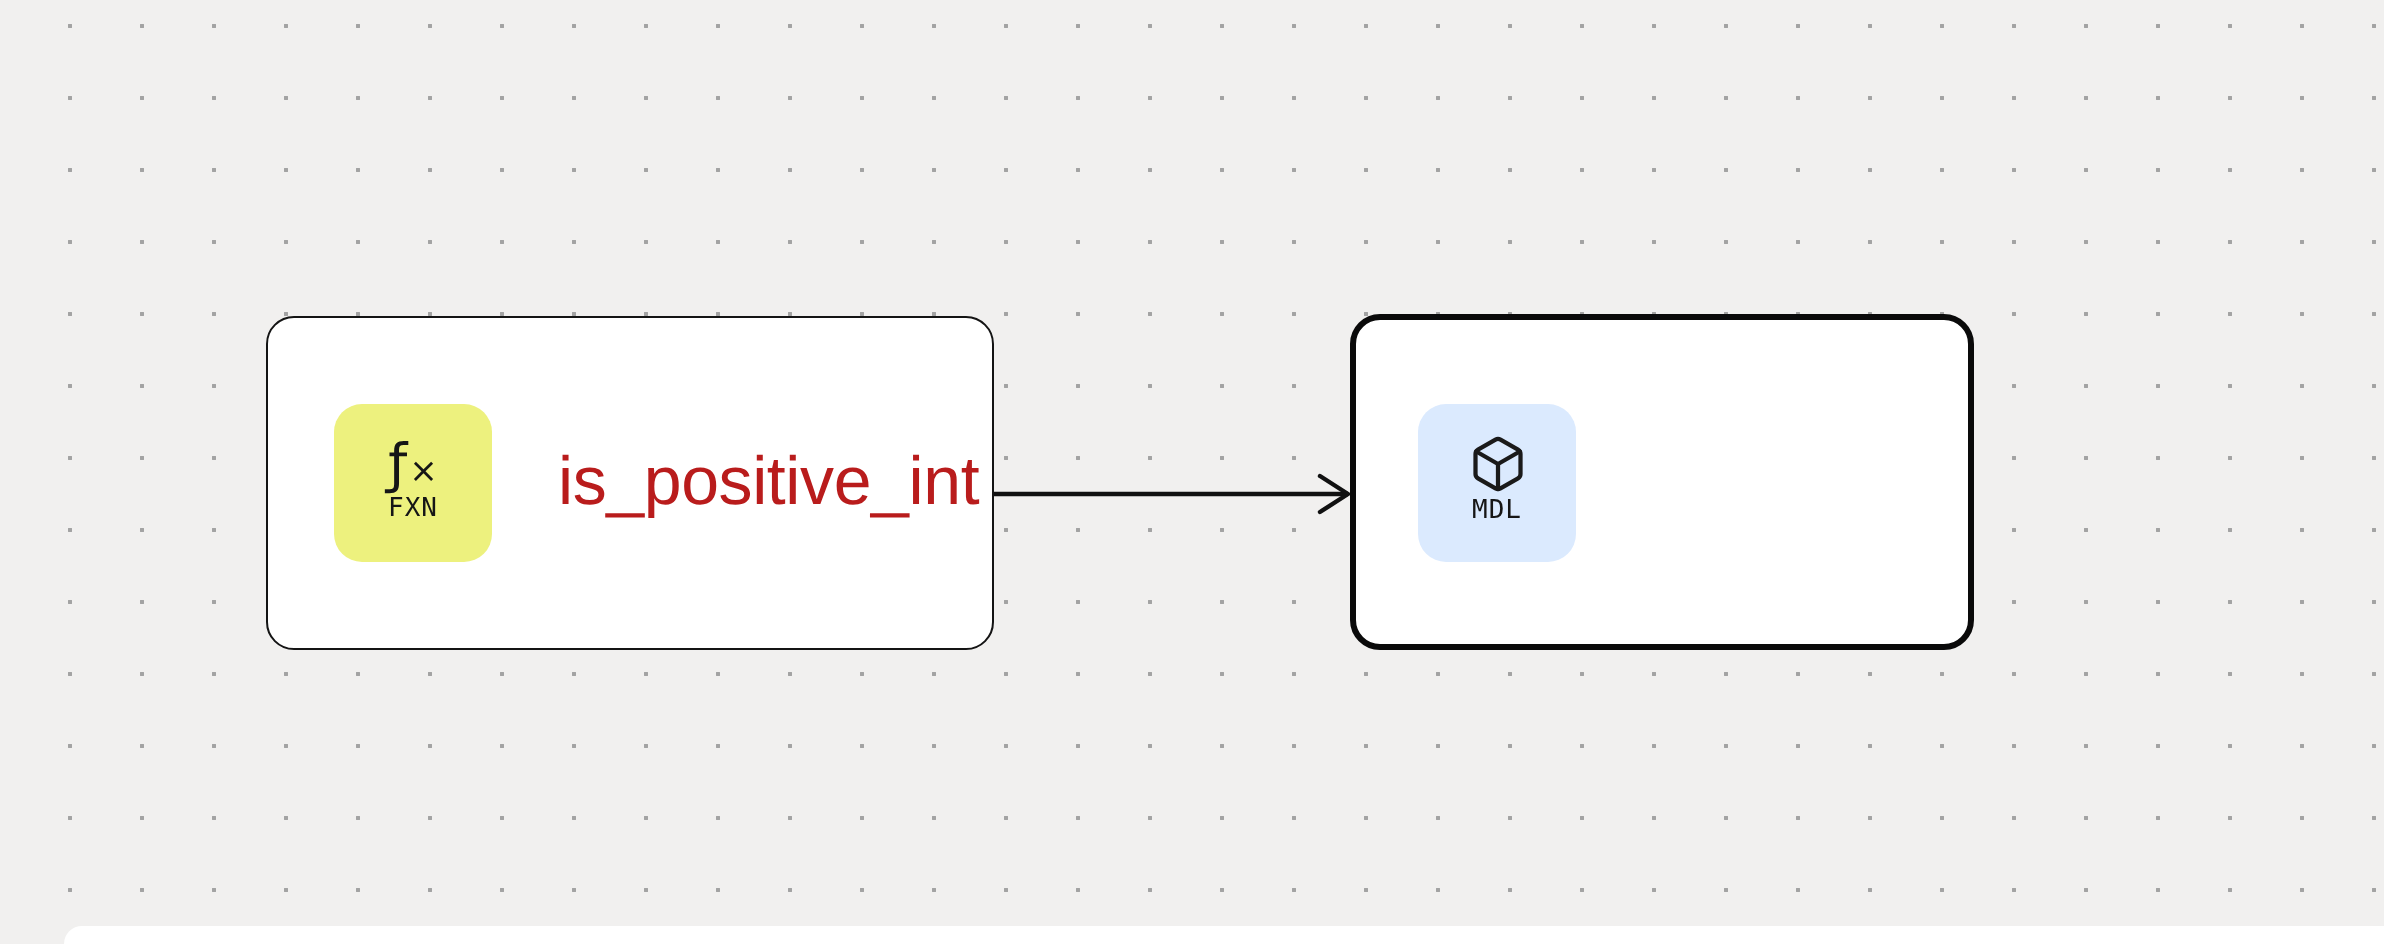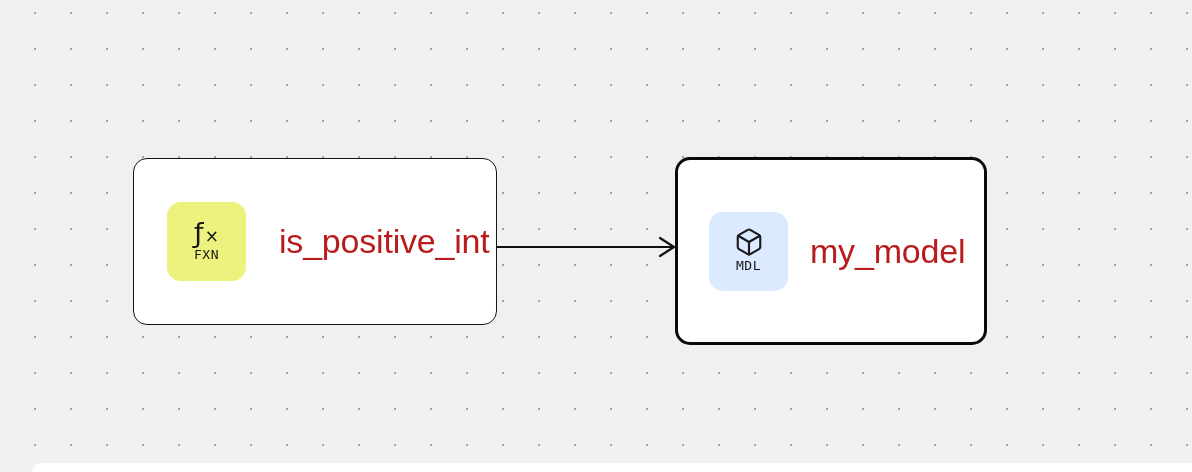--- a/index.html
+++ b/index.html
@@ -33,22 +33,22 @@
     border-color: #0a0a0a;
     border-radius: 15px;
   }
   .node-function {
     left: 133px; top: 158px;
     width: 364px; height: 167px;
     padding-left: 33px; gap: 33px;
   }
   .node-model {
     left: 675px; top: 157px;
-    width: 312px; height: 188px;
-    padding-left: 31px; gap: 22px;
+    width: 312px; height: 168px;
+    padding-left: 31px; gap: 36px;
   }
   .badge {
     width: 79px; height: 79px;
     border-radius: 14px;
     display: flex;
     flex-direction: column;
     align-items: center;
     justify-content: center;
     gap: 1px;
     flex: none;
@@ -126,18 +126,17 @@
     <div class="badge" style="background-color: rgb(219, 234, 254);">
       <div class="badge-icon">
         <svg width="30" height="30" viewBox="0 0 24 24" fill="none" stroke="#1a1a1a" stroke-width="1.7" stroke-linecap="round" stroke-linejoin="round">
           <path d="M21 8a2 2 0 0 0-1-1.73l-7-4a2 2 0 0 0-2 0l-7 4A2 2 0 0 0 3 8v8a2 2 0 0 0 1 1.73l7 4a2 2 0 0 0 2 0l7-4A2 2 0 0 0 21 16Z"></path>
           <path d="m3.3 7 8.7 5 8.7-5"></path>
           <path d="M12 22V12"></path>
         </svg>
       </div>
       <div class="badge-tag">MDL</div>
     </div>
-    <div class="node-label">my_model</div>
   </div>
 
   <div class="bottom-panel"></div>
 
 </div>
 
 </body></html>

